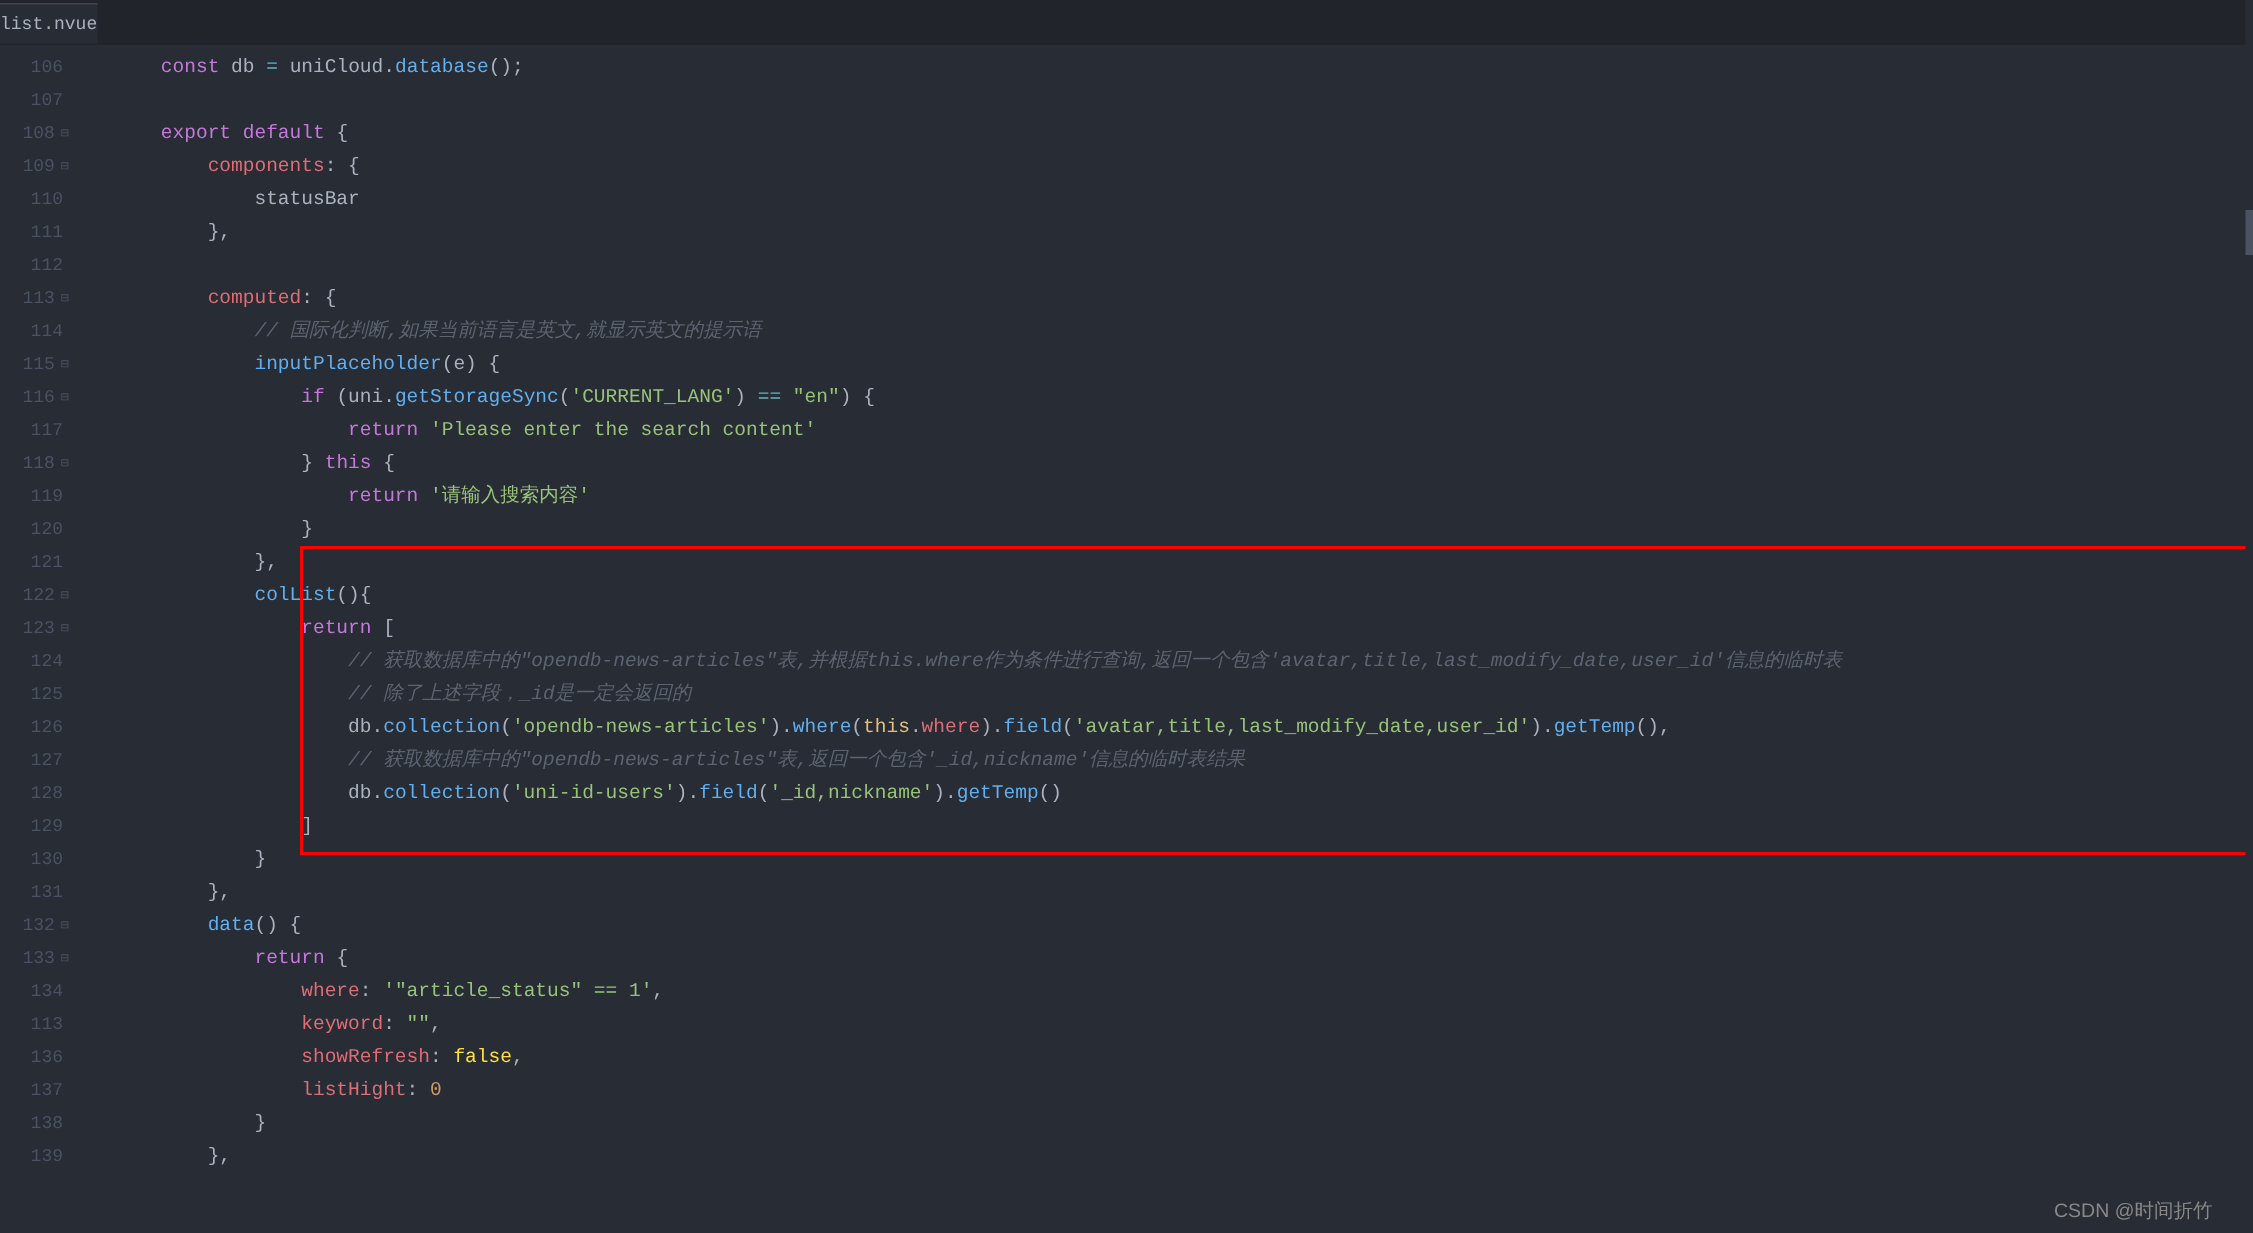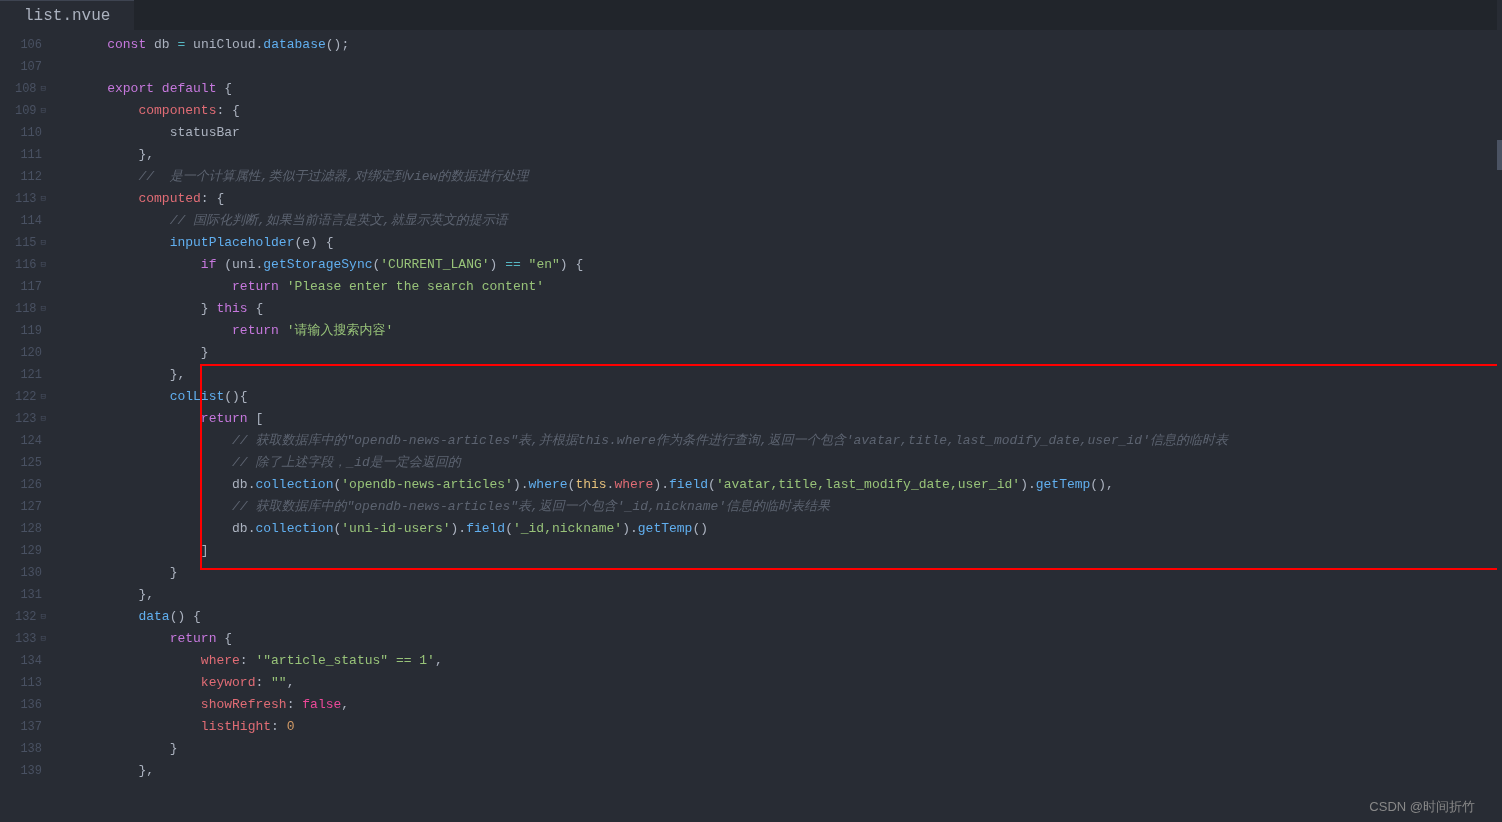--- a/index.html
+++ b/index.html
@@ -15,22 +15,22 @@
 }
 .tab-bar {
   background: #21252b;
   height: 30px;
   display: flex;
   align-items: center;
 }
 .tab {
   background: #282c34;
   color: #abb2bf;
-  padding: 6px 24px;
-  font-size: 16px;
+  padding: 6px 0;
+  font-size: 12px;
   border-top: 1px solid #3e4451;
 }
 .editor {
   display: flex;
   height: calc(100% - 30px);
 }
 .gutter {
   width: 56px;
   background: #282c34;
   color: #495162;
@@ -62,21 +62,21 @@
   height: 22px;
   white-space: pre;
   padding-left: 20px;
 }
 .kw-purple { color: #c678dd; }
 .ident { color: #abb2bf; }
 .func { color: #61afef; }
 .prop { color: #e06c75; }
 .str { color: #98c379; }
 .num { color: #d19a66; }
-.bool { color: #ec4899; }
+.bool { color: #fde047; }
 .op { color: #56b6c2; }
 .punct { color: #abb2bf; }
 .comment { color: #5c6370; font-style: italic; }
 .paren { color: #abb2bf; }
 .this-kw { color: #e5c07b; }
 .highlight-box {
   position: absolute;
   border: 2px solid #ff0000;
   left: 144px;
   top: 334px;
@@ -253,21 +253,21 @@
         <span class="fold-marker"> </span>
       </div>
     </div>
   <div class="code-area" id="code">
     <div class="code-line"><span>    </span><span class="kw-purple">const</span><span> </span><span class="ident">db</span><span> </span><span class="op">=</span><span> </span><span class="ident">uniCloud</span><span class="punct">.</span><span class="func">database</span><span class="paren">(</span><span class="paren">)</span><span class="punct">;</span></div>
       <div class="code-line"></div>
       <div class="code-line"><span>    </span><span class="kw-purple">export</span><span> </span><span class="kw-purple">default</span><span> </span><span class="punct">{</span></div>
       <div class="code-line"><span>        </span><span class="prop">components</span><span class="punct">:</span><span> </span><span class="punct">{</span></div>
       <div class="code-line"><span>            </span><span class="ident">statusBar</span></div>
       <div class="code-line"><span>        </span><span class="punct">}</span><span class="punct">,</span></div>
-      <div class="code-line"><span>        </span><span class="comment">//  是一个计算属性,类似于过滤器,对绑定到view的数据进行处理</span></div>
+      <div class="code-line"><span>        </span></div>
       <div class="code-line"><span>        </span><span class="prop">computed</span><span class="punct">:</span><span> </span><span class="punct">{</span></div>
       <div class="code-line"><span>            </span><span class="comment">// 国际化判断,如果当前语言是英文,就显示英文的提示语</span></div>
       <div class="code-line"><span>            </span><span class="func">inputPlaceholder</span><span class="paren">(</span><span class="ident">e</span><span class="paren">)</span><span> </span><span class="punct">{</span></div>
       <div class="code-line"><span>                </span><span class="kw-purple">if</span><span> </span><span class="paren">(</span><span class="ident">uni</span><span class="punct">.</span><span class="func">getStorageSync</span><span class="paren">(</span><span class="str">'CURRENT_LANG'</span><span class="paren">)</span><span> </span><span class="op">==</span><span> </span><span class="str">"en"</span><span class="paren">)</span><span> </span><span class="punct">{</span></div>
       <div class="code-line"><span>                    </span><span class="kw-purple">return</span><span> </span><span class="str">'Please enter the search content'</span></div>
       <div class="code-line"><span>                </span><span class="punct">}</span><span> </span><span class="kw-purple">this</span><span> </span><span class="punct">{</span></div>
       <div class="code-line"><span>                    </span><span class="kw-purple">return</span><span> </span><span class="str">'请输入搜索内容'</span></div>
       <div class="code-line"><span>                </span><span class="punct">}</span></div>
       <div class="code-line"><span>            </span><span class="punct">}</span><span class="punct">,</span></div>
       <div class="code-line"><span>            </span><span class="func">colList</span><span class="paren">(</span><span class="paren">)</span><span class="punct">{</span></div>

